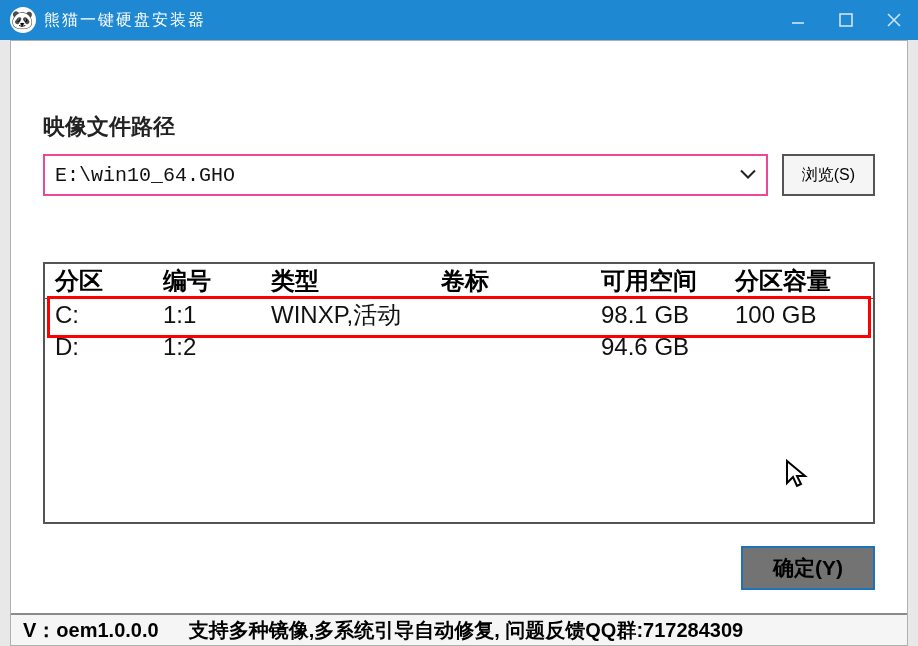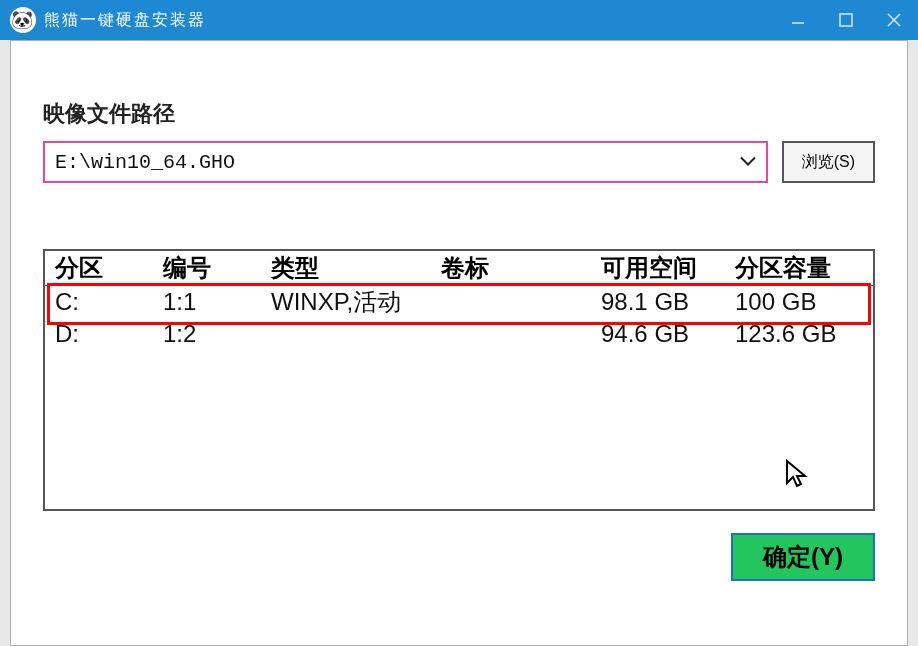--- a/index.html
+++ b/index.html
@@ -4,37 +4,37 @@
 <style>
   html,body{margin:0;padding:0;width:918px;height:646px;font-family:"Microsoft YaHei","SimSun",Arial,sans-serif;background:#e8e8e8;overflow:hidden}
   
   .titlebar{height:40px;background:#1e88d2;color:#fff;display:flex;align-items:center;padding-left:10px;position:relative}
   .titlebar .panda{width:26px;height:26px;background:#fff;border-radius:50%;display:flex;align-items:center;justify-content:center;font-size:18px;color:#000;margin-right:8px}
   .titlebar .title{font-size:16px;letter-spacing:2px}
   .titlebar .win-btns{position:absolute;right:0;top:0;height:100%;display:flex}
   .titlebar .win-btns div{width:48px;height:40px;display:flex;align-items:center;justify-content:center;cursor:pointer}
   .titlebar .win-btns svg{fill:none;stroke:#cce5f5;stroke-width:1.6}
   
-  .client{position:absolute;left:10px;right:10px;top:40px;bottom:0;background:#fff;border:1px solid #b0b0b0;padding:3px 32px;box-sizing:border-box}
+  .client{position:absolute;left:10px;right:10px;top:40px;bottom:0;background:#fff;border:1px solid #b0b0b0;padding:16px 32px;box-sizing:border-box}
   .sec-label{margin-top:55px;font-size:22px;font-weight:bold;color:#222}
   .path-row{display:flex;align-items:stretch;margin-top:12px;gap:14px}
   .path-box{flex:1;height:38px;border:2px solid #ec4899;display:flex;align-items:center;padding:0 10px;font-family:"Consolas","Courier New",monospace;font-size:20px;color:#111;background:#fff;position:relative}
   .path-box .drop{position:absolute;right:8px;top:50%;transform:translateY(-50%);cursor:pointer}
   .path-box .drop svg{width:20px;height:14px;stroke:#222;stroke-width:2;fill:none}
   .btn{border:2px solid #555;background:#f5f5f5;padding:0 18px;font-size:16px;display:flex;align-items:center;justify-content:center;cursor:pointer;white-space:nowrap}
   
   .table{margin-top:66px;border:2px solid #555;height:258px;overflow:hidden;position:relative}
   .thead,.trow{display:grid;grid-template-columns:108px 108px 170px 160px 134px 140px;align-items:center;padding-left:10px;font-size:24px}
   .thead{height:34px;font-weight:bold;color:#000;border-bottom:1px solid #555}
   .trow{height:32px;color:#111}
   .trow.hl{position:relative}
   .hl-box{position:absolute;left:2px;right:2px;top:30px;height:36px;border:3px solid #ff0000;pointer-events:none}
   
   .ok-row{display:flex;justify-content:flex-end;margin-top:22px}
-  .ok-btn{border:2px solid #1e72b8;background:#22c55e;color:#000;font-size:24px;font-weight:bold;padding:6px 30px;cursor:pointer}
+  .ok-btn{border:2px solid #1e72b8;background:#737373;color:#000;font-size:21px;font-weight:bold;padding:6px 30px;cursor:pointer}
   
   .footer{position:absolute;left:0;right:0;bottom:0;height:30px;border-top:2px solid #8a8a8a;display:flex;align-items:center;font-size:20px;font-weight:bold;padding-left:12px;gap:30px;background:#f5f5f5}
   
   .faux-cursor{position:absolute;left:774px;top:418px;pointer-events:none}
   .faux-cursor svg{fill:#fff;stroke:#000;stroke-width:2}
 </style>
 </head>
 <body>
 
 <div class="titlebar">
@@ -93,29 +93,32 @@
           <span></span>
           <span>98.1 GB</span>
           <span>100 GB</span>
         </div>
         <div class="trow">
           <span>D:</span>
           <span>1:2</span>
           <span></span>
           <span></span>
           <span>94.6 GB</span>
-          <span>123.6 GB</span>
         </div>
       </div>
     <div class="hl-box" id="hl-box" style="top: 32px;"></div>
   </div>
 
   <div class="ok-row">
     <div class="ok-btn">确定(Y)</div>
   </div>
 
+  <div class="footer">
+    <span>V：oem1.0.0.0</span>
+    <span>支持多种镜像,多系统引导自动修复, 问题反馈QQ群:717284309</span>
+  </div>
 
   <div class="faux-cursor">
     <svg width="24" height="30" viewBox="0 0 24 30">
         <path d="M2 2 L2 24 L8 18 L12 27 L16 25 L12 17 L20 17 Z"></path>
       </svg>
   </div>
 </div>
 
 </body></html>

